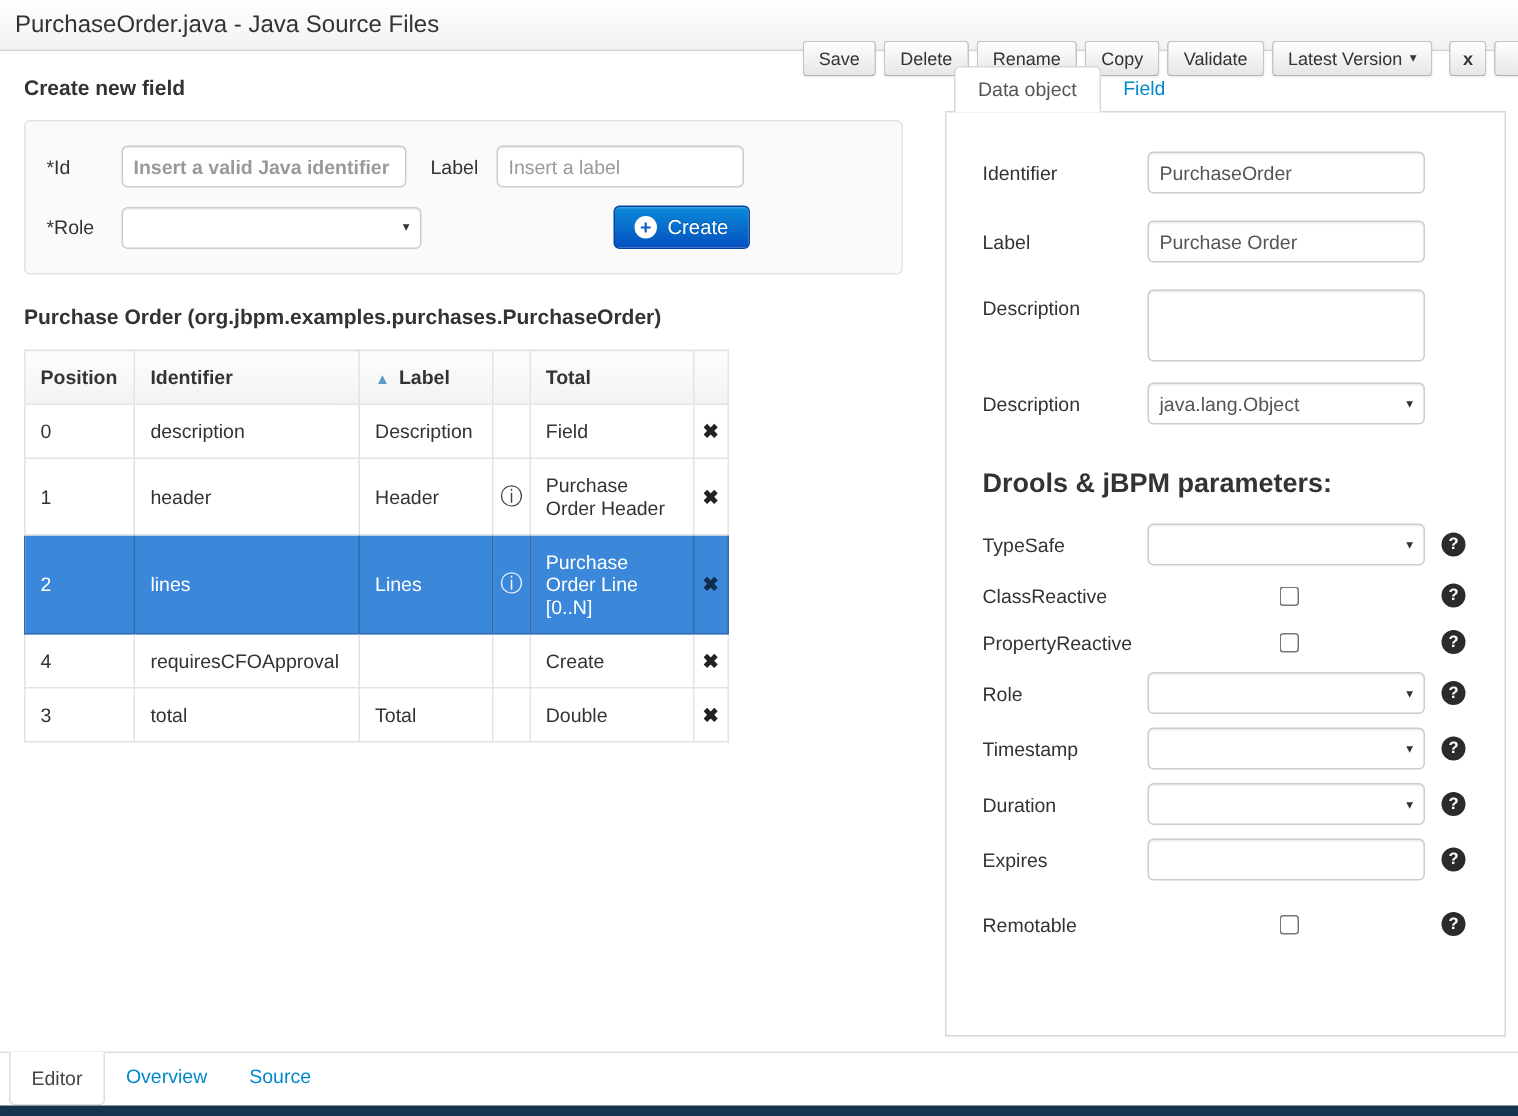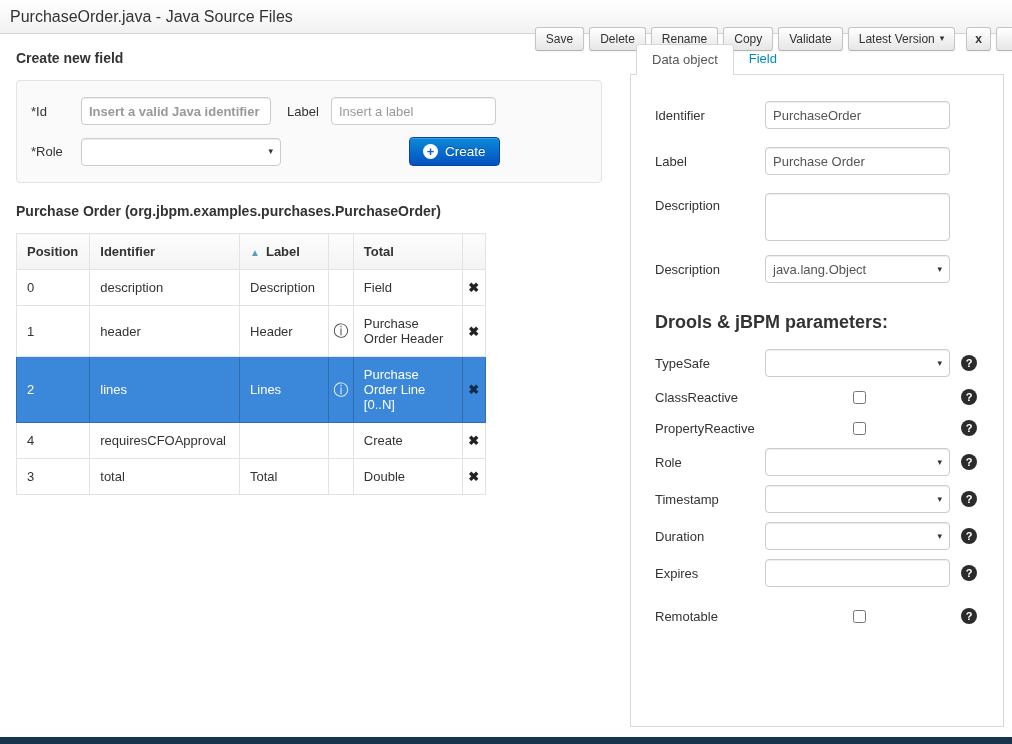--- a/index.html
+++ b/index.html
@@ -286,15 +286,20 @@
         <div class="irow cbrow remotable-row">
           <label class="ilabel">Remotable</label>
           <input type="checkbox" class="cb" style="">
           <span class="help">?</span>
         </div>
 
       </div>
     </aside>
   </div>
 
+  <div class="bottombar">
+    <div class="btab active">Editor</div>
+    <div class="btab">Overview</div>
+    <div class="btab">Source</div>
+  </div>
   <div class="footer-strip"></div>
 
 </div>
 
 </body></html>

